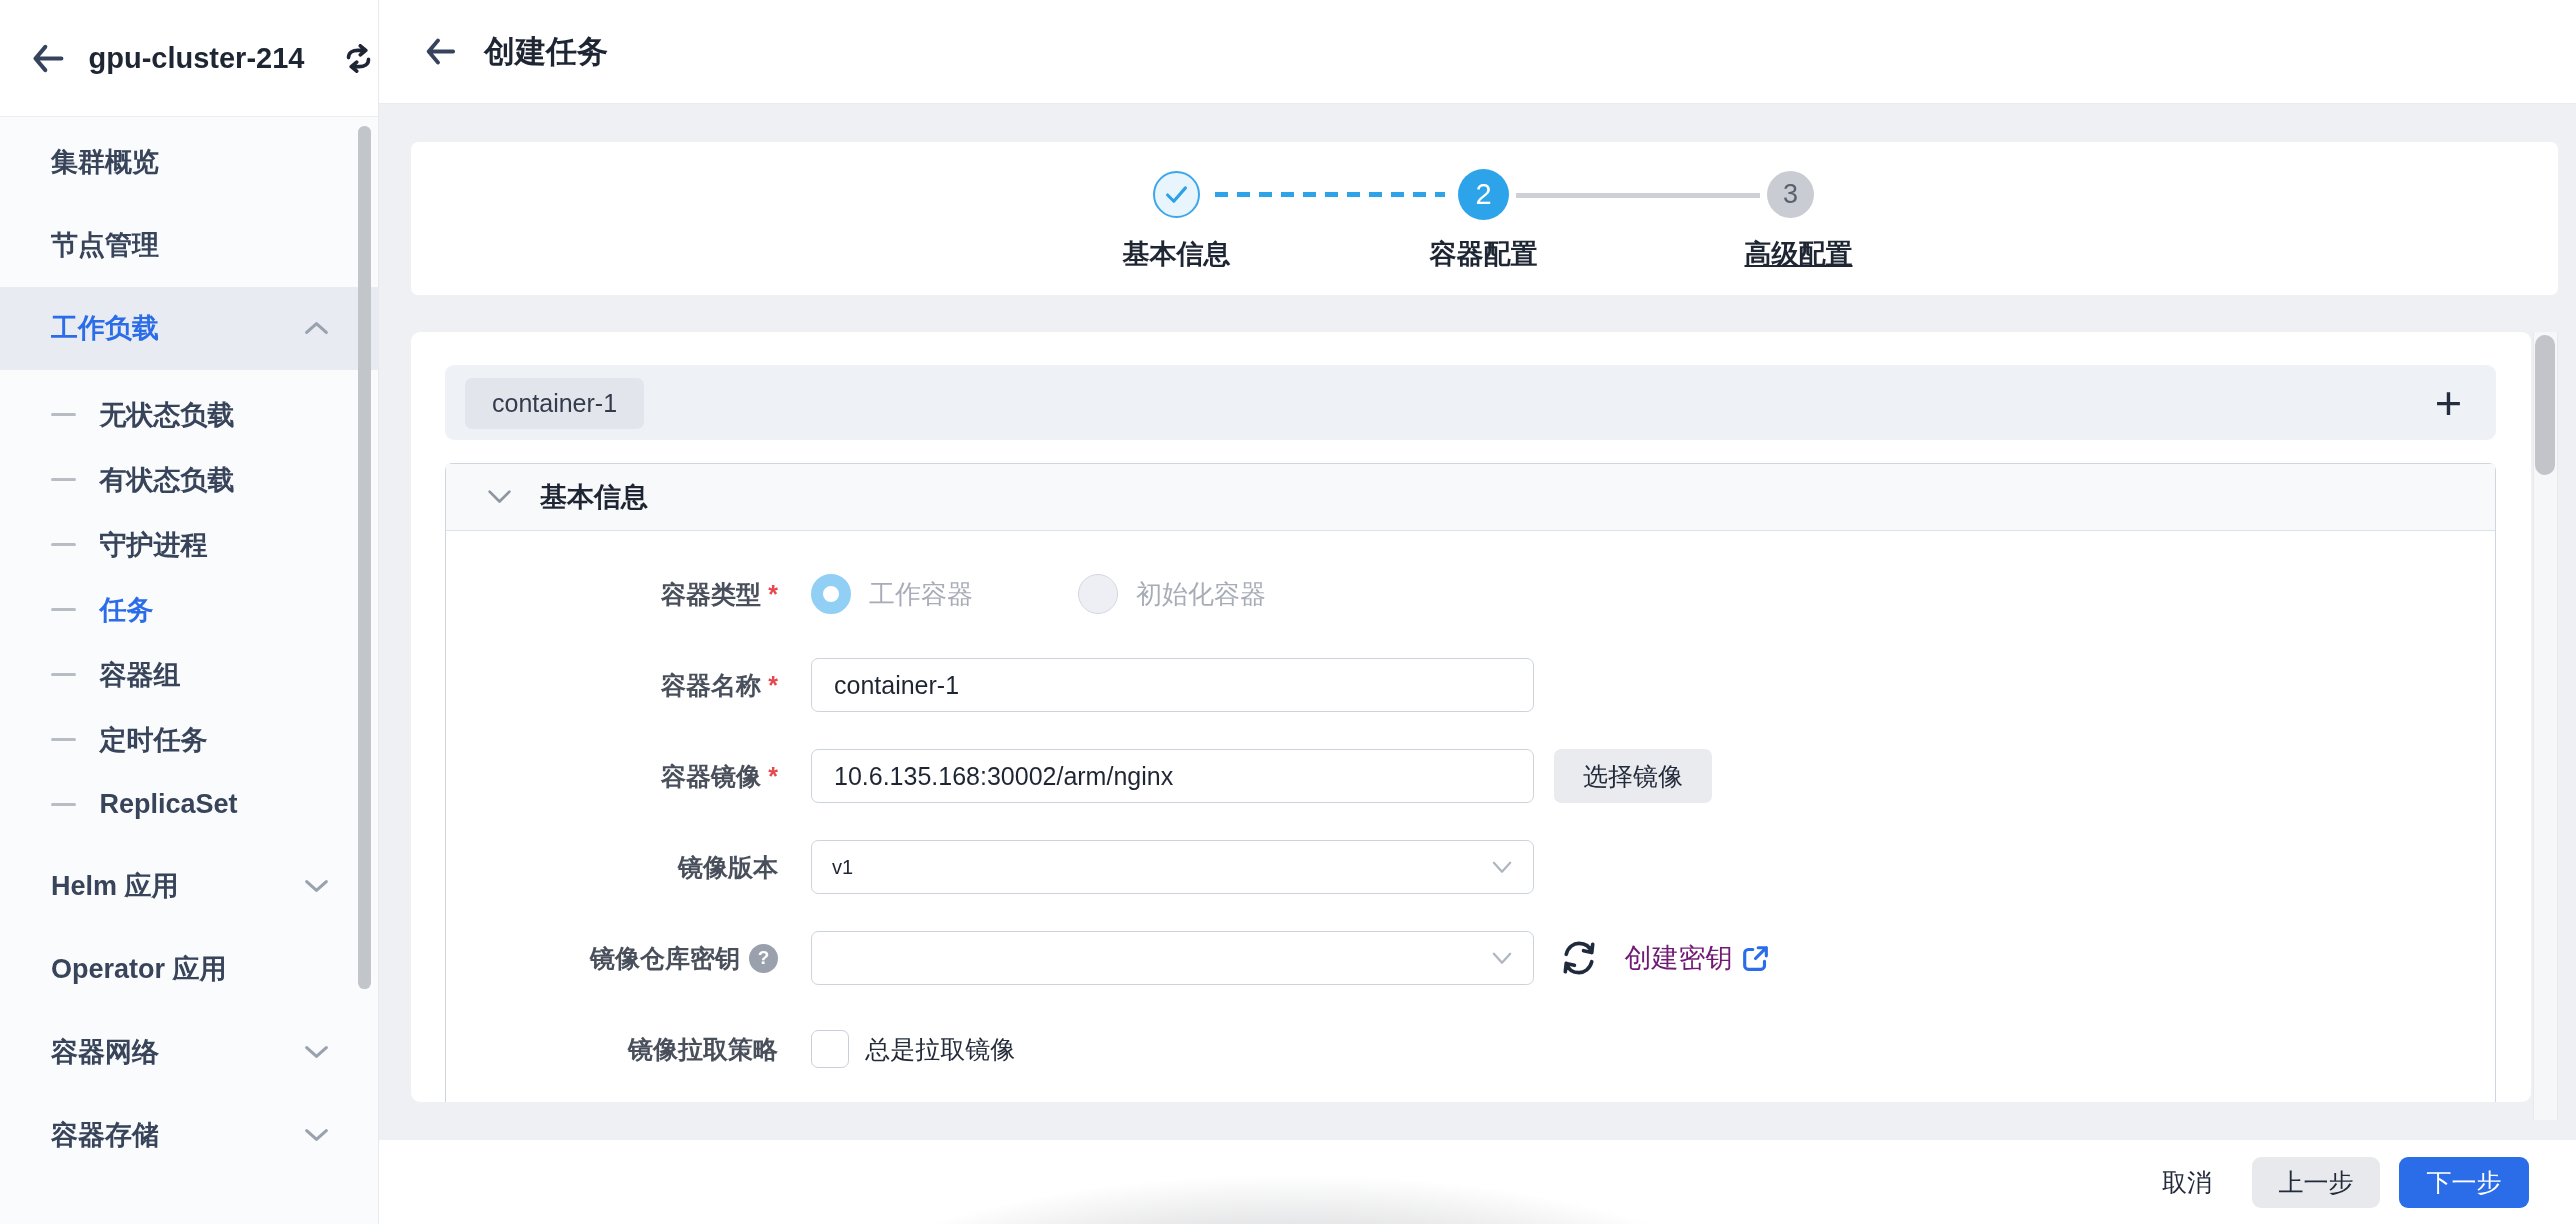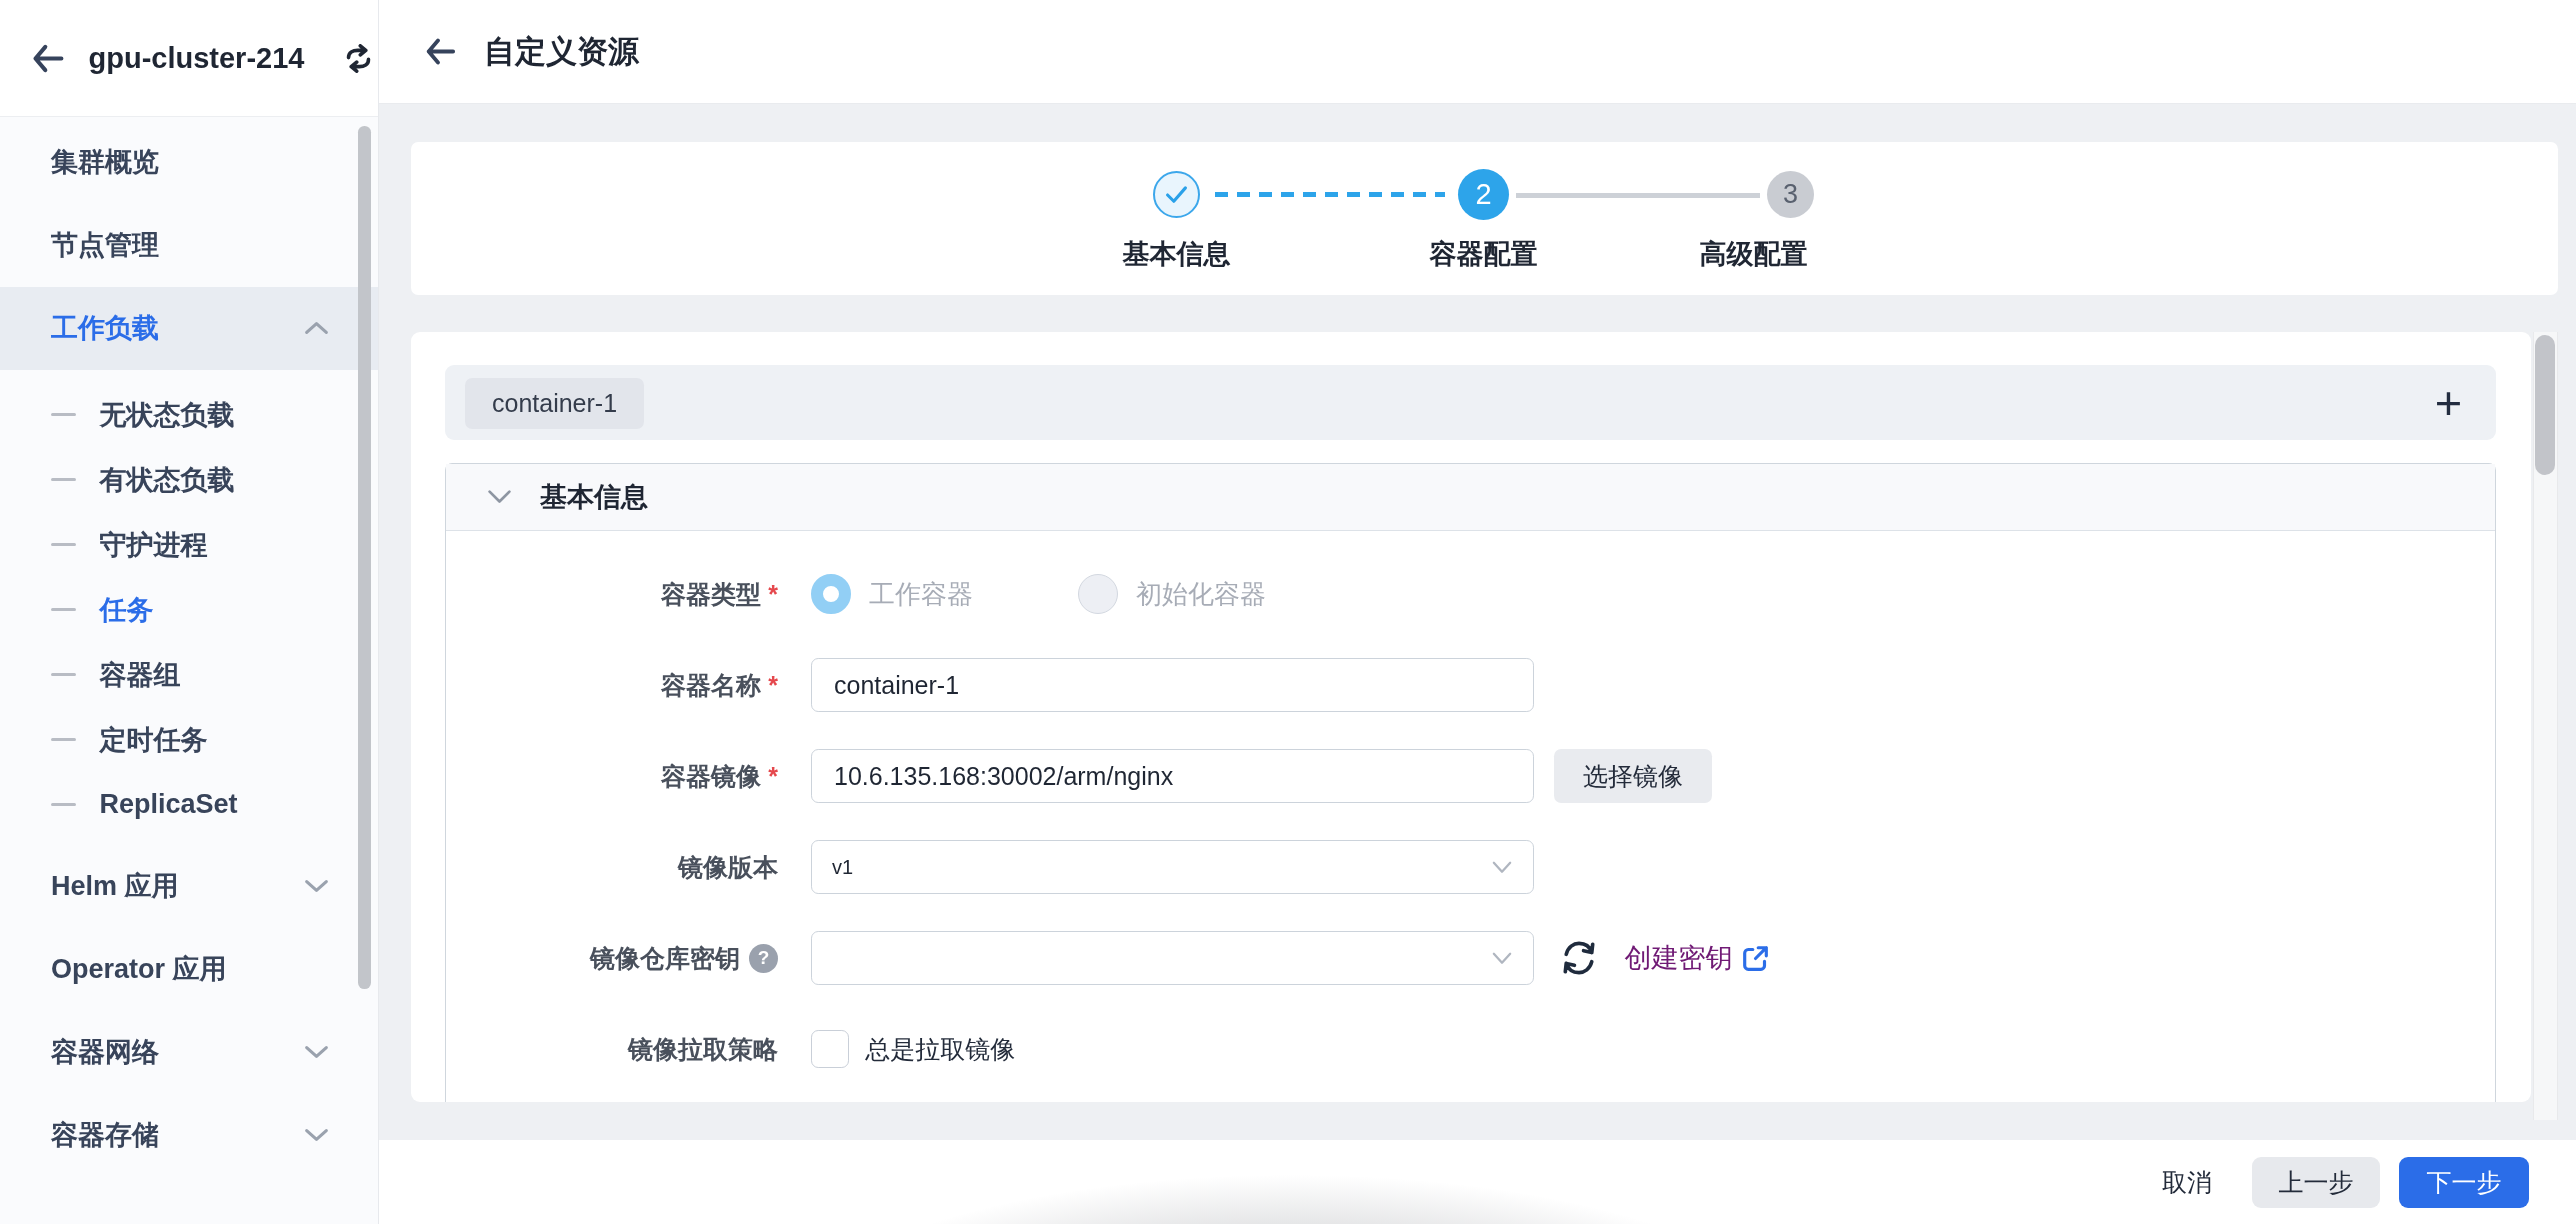--- a/index.html
+++ b/index.html
@@ -30,21 +30,21 @@
   
   .stepper-card { position:absolute; left:411px; top:142px; width:2147px; height:153px; background:#ffffff; border-radius:7.2px; }
   .step-circle { position:absolute; border-radius:50%; display:flex; align-items:center; justify-content:center; }
   .step-done { left:742px; top:29px; width:47px; height:47px; background:#e9f5fd; border:2.7px solid #3ca7eb; }
   .step-active { left:1047px; top:27px; width:51px; height:51px; background:#2da4ea; color:#ffffff; font-size:29px; }
   .step-pending { left:1356px; top:29px; width:47px; height:47px; background:#c9ccd2; color:#59616f; font-size:27px; }
   .conn-dotted { position:absolute; left:804px; top:50px; width:230px; height:5.4px;
     background:repeating-linear-gradient(90deg,#2da4ea 0 12.6px,transparent 12.6px 22px); }
   .conn-solid { position:absolute; left:1105px; top:51px; width:244px; height:4.5px; background:#cdd1d7; }
   .step-label { position:absolute; top:94px; width:199px; text-align:center; font-size:27px; font-weight:600; color:#1f2633; }
-  .sl-1 { left:666px; } .sl-2 { left:973px; } .sl-3 { left:1243px; }
+  .sl-1 { left:666px; } .sl-2 { left:973px; } .sl-3 { left:1288px;text-decoration:underline; }
 
   
   .form-card { position:absolute; left:411px; top:332px; width:2120px; height:770px; background:#ffffff; border-radius:9px; overflow:hidden; }
   .tab-strip { position:absolute; left:34px; top:33px; width:2051px; height:75px; background:#eef1f5; border-radius:9px; }
   .tab-chip { position:absolute; left:20px; top:12.6px; height:51px; padding:0 27px; background:#e2e5eb; border-radius:7.2px; display:flex; align-items:center; font-size:25px; color:#343c4b; cursor:pointer; }
   .plus-btn { position:absolute; right:22px; top:11.7px; width:51px; height:51px; display:flex; align-items:center; justify-content:center; font-size:47px; font-weight:500; color:#232d40; cursor:pointer; line-height:1; }
   .section { position:absolute; left:34px; top:131px; width:2051px; height:639px; border:0.9px solid #cfd6dd; border-bottom:none; border-radius:7.2px 7.2px 0 0; }
   .section-header { height:67px; background:#f8f9fb; border-bottom:0.9px solid #dde2e8; display:flex; align-items:center; padding-left:40px; cursor:pointer; }
   .section-title { margin-left:27px; font-size:27px; font-weight:700; color:#1f2633; }
   .section-body { padding-top:36px; }
@@ -176,21 +176,21 @@
     </nav>
     <div class="sb-scrollbar"></div>
   </aside>
 
   <header class="topbar">
     <span class="icon-btn">
       <svg width="33" height="27" viewBox="0 0 38 32">
           <path d="M16 3 L5 16 L16 29 M5 16 H34" stroke="#36435c" stroke-width="4.5" fill="none" stroke-linecap="round" stroke-linejoin="round"></path>
         </svg>
     </span>
-    <span class="topbar-title">自定义资源</span>
+    <span class="topbar-title">创建任务</span>
   </header>
 
   <section class="stepper-card">
     <div class="step-circle step-done">
       <svg width="25" height="22" viewBox="0 0 28 24">
           <path d="M4 12 L11 19 L24 4" stroke="#2aa1e9" stroke-width="3.5" fill="none" stroke-linecap="round" stroke-linejoin="round"></path>
         </svg>
     </div>
     <div class="conn-dotted"></div>
     <div class="step-circle step-active">

